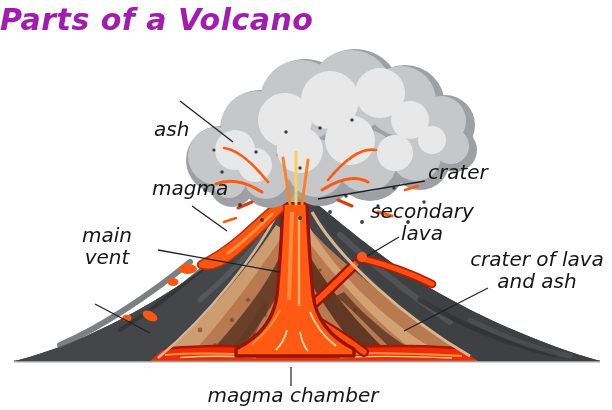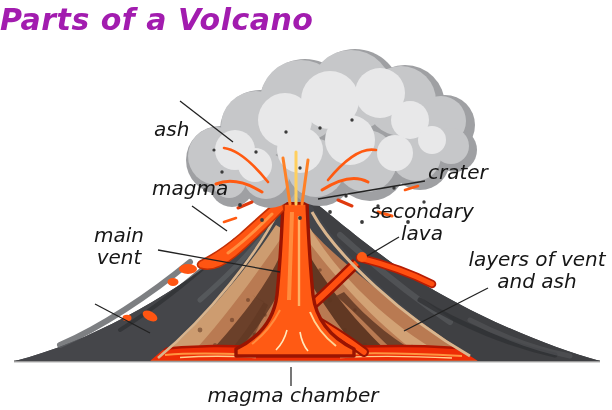--- a/index.html
+++ b/index.html
@@ -225,24 +225,24 @@
       <path d="M291,367 L291,386" stroke="#5f5f5f" stroke-width="1.7"></path>
     </g>
   </svg>
 
   <div class="title">Parts of a Volcano</div>
 
   <div class="label" style="left:154px;top:75px;margin-top:43px;">ash</div>
 
   <div class="label" style="left:152px;top:177px;">magma</div>
 
-  <div class="label wrap" style="left:84px;top:224px;width:70px;">main vent</div>
+  <div class="label wrap" style="left:72px;top:224px;width:70px;">main vent</div>
 
 
   <div class="label" style="left:428px;top:161px;">crater</div>
 
   <div class="label wrap" style="left:368px;top:200px;width:108px;">secondary lava</div>
 
-  <div class="label wrap" style="left:462px;top:248px;width:150px;">layers of vent and ash</div>
+  <div class="label wrap" style="left:462px;top:248px;width:150px;">crater of lava and ash</div>
 
   <div class="label wrap" style="left:203px;top:384px;width:180px;">magma chamber</div>
 
 </div>
 
 </body></html>

